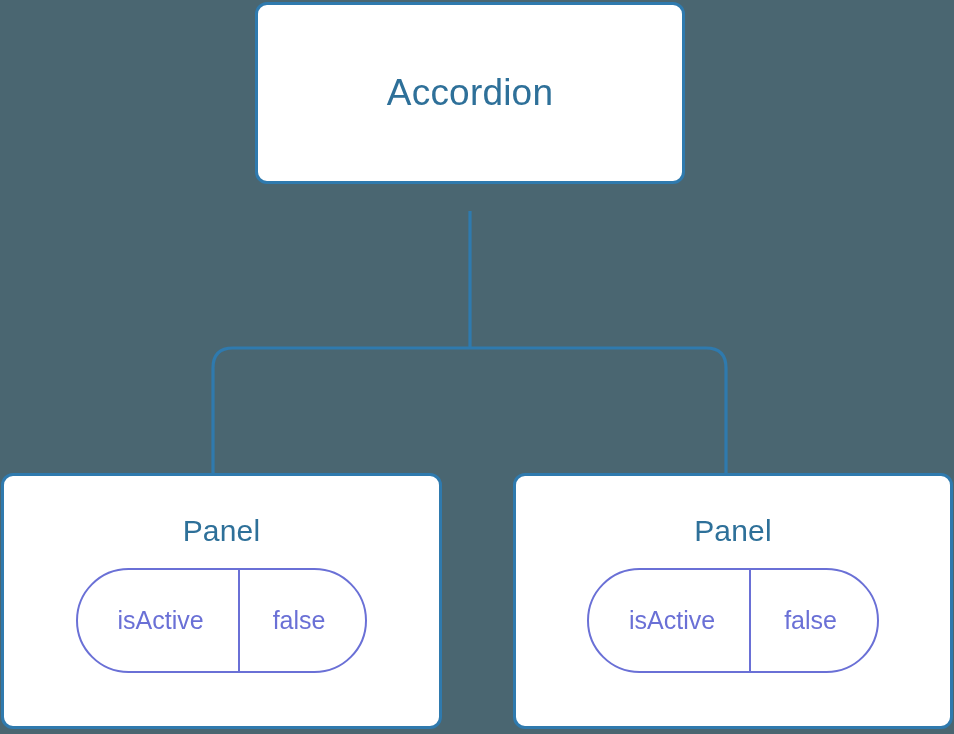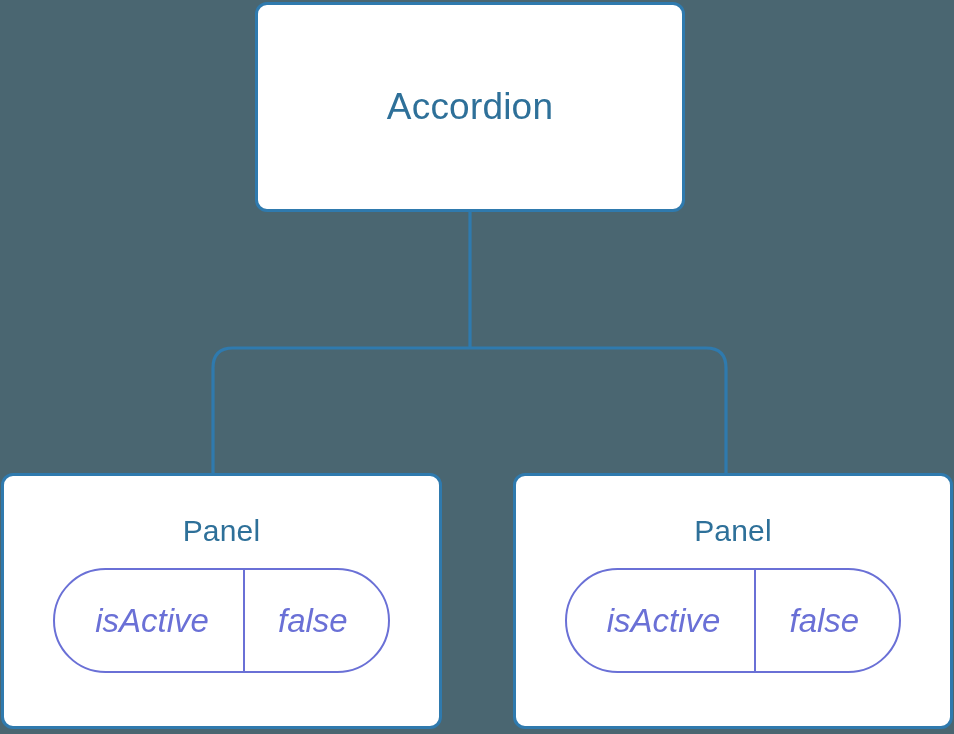--- a/index.html
+++ b/index.html
@@ -41,21 +41,21 @@
     border-radius: 12px;
     display: flex;
     flex-direction: column;
     align-items: center;
   }
 
   .node-root {
     left: 255px;
     top: 2px;
     width: 430px;
-    height: 210px;
+    height: 182px;
     justify-content: center;
   }
 
   .node-child-left {
     left: 1px;
     top: 473px;
     width: 441px;
     height: 256px;
     justify-content: flex-start;
     padding-top: 38px;
@@ -96,24 +96,23 @@
     background: transparent;
     overflow: hidden;
   }
 
   .prop-key,
   .prop-value {
     display: flex;
     align-items: center;
     justify-content: center;
     color: #6a70d6;
-    font-size: 33px;
+    font-size: 25px;
     line-height: 1;
     white-space: nowrap;
-    font-style: italic;
   }
 
   .prop-key {
     padding: 0 34px 0 40px;
   }
 
   .prop-value {
     padding: 0 40px 0 33px;
     border-left: 2.5px solid #6a70d6;
   }

